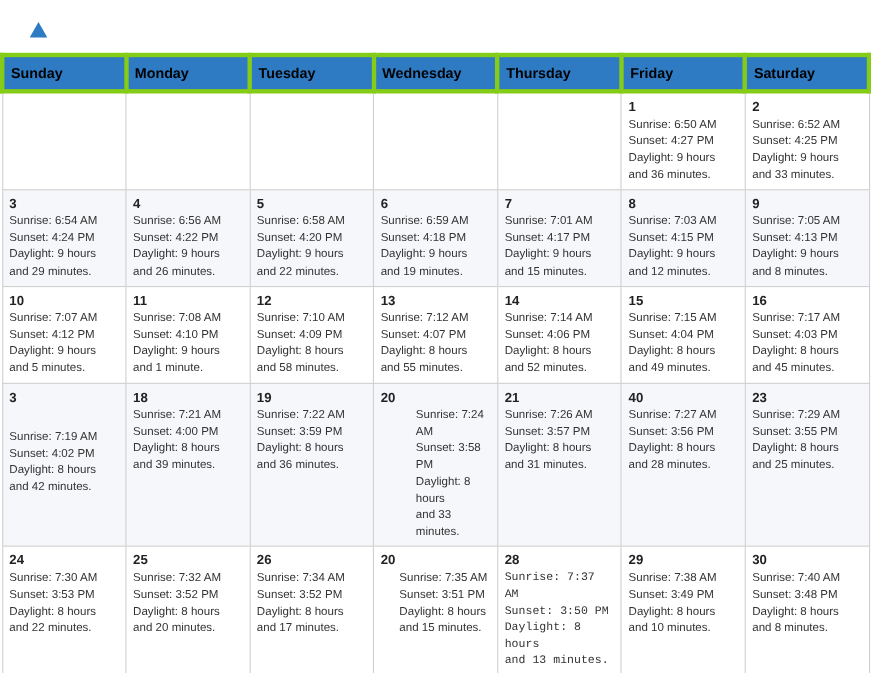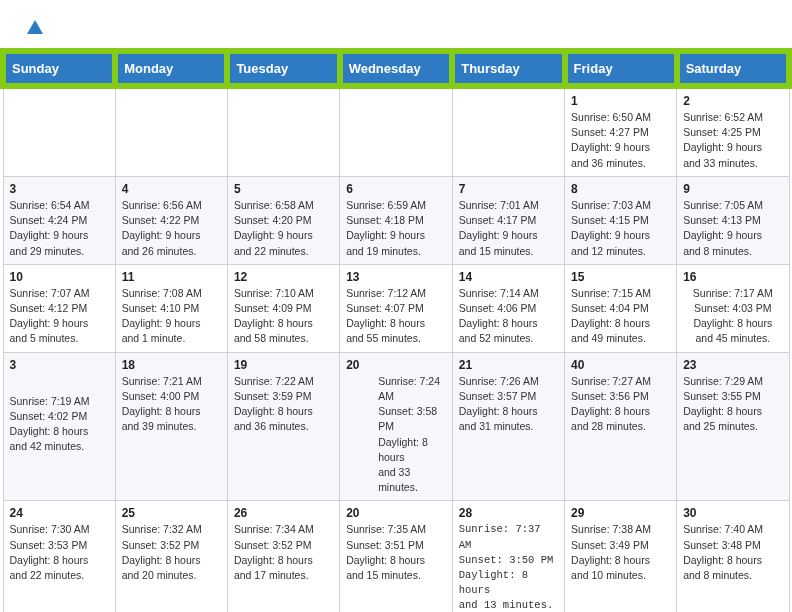--- a/index.html
+++ b/index.html
@@ -43,26 +43,26 @@
       margin-top: 2px;
     }
     .calendar {
       width: 100%;
       border-collapse: collapse;
       font-size: 11px;
       margin-top: 4px;
     }
     .calendar thead th {
       background: #2e7bc4;
-      color: #ffffff;
+      color: #000000;
       font-size: 13px;
       font-weight: bold;
       text-align: left;
       padding: 7px 6px;
-      border: 6px solid #84cc16;
+      border: 4px solid #84cc16;
     }
     .calendar tbody td {
       vertical-align: top;
       border: 1px solid #d0d0d0;
       padding: 5px 6px;
       width: 113px;
       min-height: 80px;
       background: #fff;
     }
     .calendar tbody tr:nth-child(even) td {
@@ -237,21 +237,21 @@
         </td>
         <td>
           <span class="day-number">15</span>
           <div class="day-info" style="white-space: pre-line;">Sunrise: 7:15 AM
 Sunset: 4:04 PM
 Daylight: 8 hours
 and 49 minutes.</div>
         </td>
         <td>
           <span class="day-number">16</span>
-          <div class="day-info" style="white-space: pre-line; text-align: center;">Sunrise: 7:17 AM
+          <div class="day-info" style="white-space: pre-line;">Sunrise: 7:17 AM
 Sunset: 4:03 PM
 Daylight: 8 hours
 and 45 minutes.</div>
         </td>
       </tr>
       <tr>
         <td>
           <span class="day-number">3</span>
           <div class="day-info" style="white-space: pre-line; margin-top: 22px;">Sunrise: 7:19 AM
 Sunset: 4:02 PM
@@ -318,21 +318,21 @@
         </td>
         <td>
           <span class="day-number">26</span>
           <div class="day-info" style="white-space: pre-line;">Sunrise: 7:34 AM
 Sunset: 3:52 PM
 Daylight: 8 hours
 and 17 minutes.</div>
         </td>
         <td>
           <span class="day-number">20</span>
-          <div class="day-info" style="white-space: pre-line;">Sunrise: 7:35 AM
+          <div class="day-info" style="white-space: pre-line; margin-left: 17px;">Sunrise: 7:35 AM
 Sunset: 3:51 PM
 Daylight: 8 hours
 and 15 minutes.</div>
         </td>
         <td>
           <span class="day-number">28</span>
           <div class="day-info" style="white-space: pre-line; font-family: Liberation Mono, monospace;">Sunrise: 7:37 AM
 Sunset: 3:50 PM
 Daylight: 8 hours
 and 13 minutes.</div>

